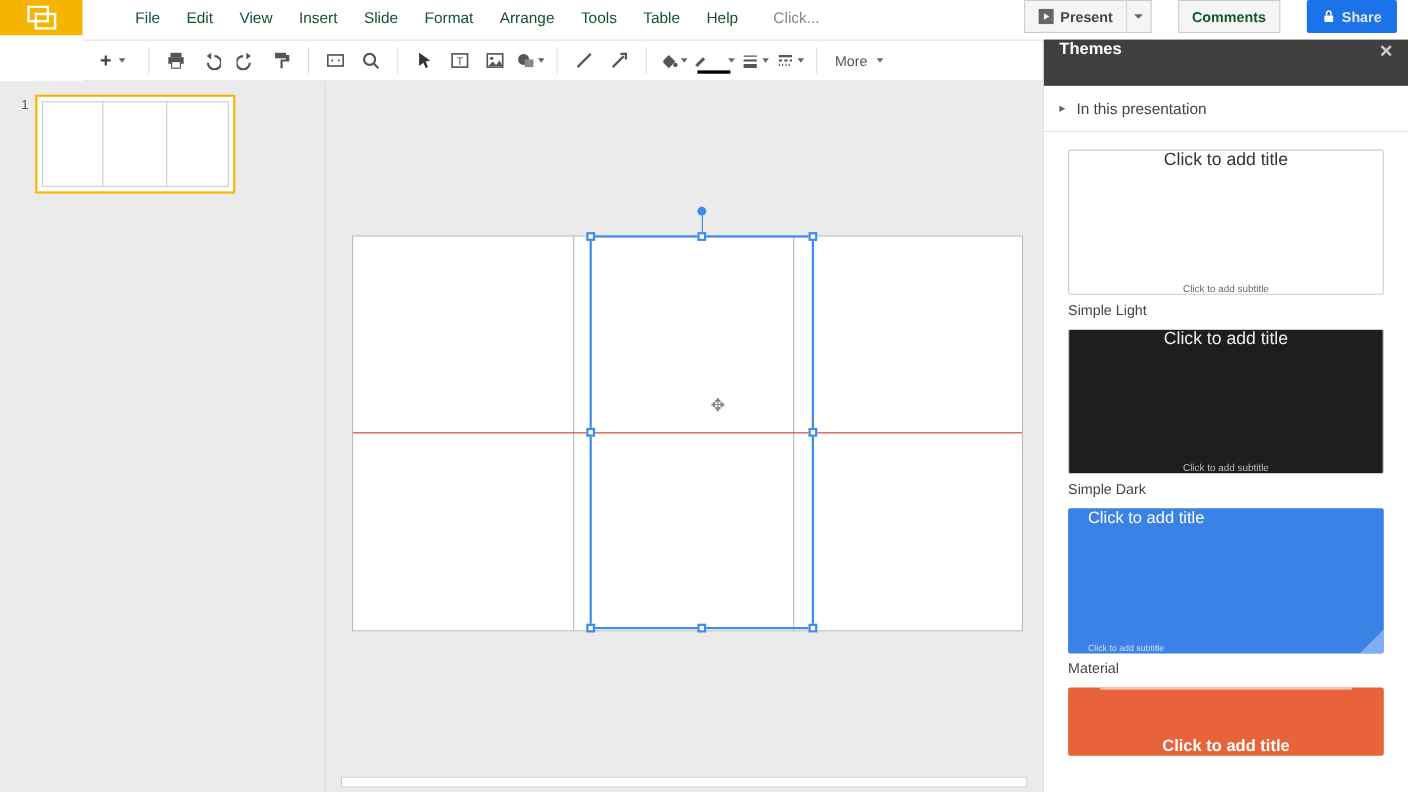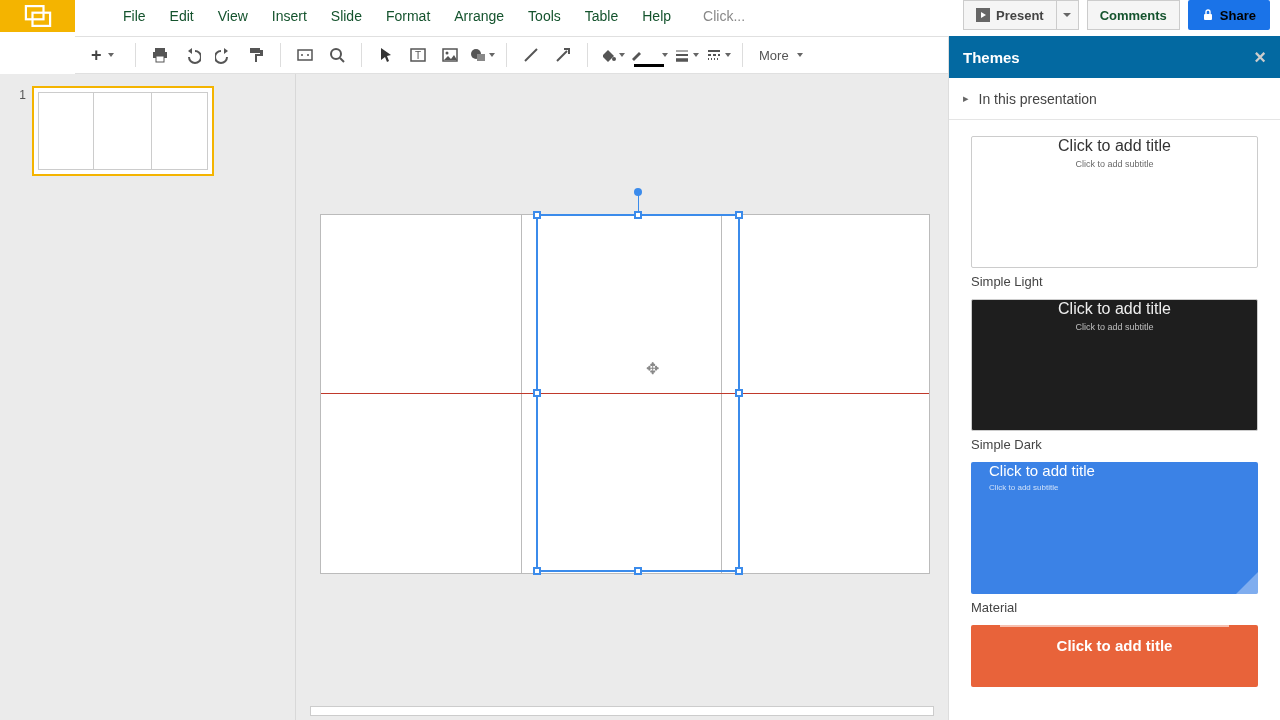--- a/index.html
+++ b/index.html
@@ -6,27 +6,27 @@
   body { width: 1280px; height: 720px; background: #fff; overflow: hidden; position: relative; }
 
   
   .topbar { position: absolute; left: 0; top: 0; right: 0; height: 32px; display: flex; align-items: center; }
   .logo { width: 75px; height: 32px; background: #f4b400; display:flex; align-items:center; justify-content:center; }
   .logo svg { width:28px; height:22px; }
   .menubar { display: flex; align-items: center; gap: 0; margin-left: 36px; }
   .menubar span { font-size: 14px; color: #14532d; padding: 6px 12px; cursor: pointer; }
   .status { font-size: 14px; color: #888; margin-left: 20px; }
 
-  .top-right { position: absolute; right: 10px; top: 0; height: 30px; display: flex; align-items: center; gap: 8px; }
+  .top-right { position: absolute; right: 10px; top: 0; height: 30px; display: flex; align-items: center; gap: 24px; }
   .btn-present-group { display:flex; }
   .btn-present { height:30px; background:#f5f5f5; border:1px solid #ccc; display:flex; align-items:center; gap:6px; padding:0 12px; font-size:13px; font-weight:bold; color:#444; }
   .btn-drop { width:22px; height:30px; background:#f5f5f5; border:1px solid #ccc; border-left:none; display:flex; align-items:center; justify-content:center; }
   .tri-down { width:0;height:0;border-left:4px solid transparent;border-right:4px solid transparent;border-top:4px solid #666; }
   .btn-comments { height:30px; background:#f5f5f5; border:1px solid #ccc; padding:0 12px; font-size:13px; font-weight:bold; color:#14532d; display:flex; align-items:center; }
-  .btn-share { height:30px; background:#1a73e8; color:#000000; border:none; padding:0 14px; font-size:13px; font-weight:bold; display:flex; align-items:center; gap:6px; border-radius:2px; }
+  .btn-share { height:30px; background:#1a73e8; color:#e5e5e5; border:none; padding:0 14px; font-size:13px; font-weight:bold; display:flex; align-items:center; gap:6px; border-radius:2px; }
   .lock-icon { width:12px; height:12px; }
 
   
   .toolbar { position:absolute; left:75px; right:0; top:36px; height:38px; border-top:1px solid #e0e0e0; border-bottom:1px solid #e0e0e0; display:flex; align-items:center; padding:0 10px; gap:4px; background:#fff; }
   .tbtn { min-width:28px; height:28px; display:flex; align-items:center; justify-content:center; color:#555; cursor:pointer; border-radius:2px; position:relative; }
   .tbtn svg { width:18px; height:18px; }
   .tsep { width:1px; height:24px; background:#ddd; margin:0 6px; }
   .new-slide { width:40px; justify-content:flex-start; padding-left:6px; gap:4px; }
   .plus { font-size:18px; font-weight:bold; color:#444; }
   .small-tri { width:0;height:0;border-left:3px solid transparent;border-right:3px solid transparent;border-top:4px solid #666; margin-left:2px; }
@@ -57,27 +57,27 @@
   .h-w { left:-5px; top:50%; margin-top:-4px; } .h-e { right:-5px; top:50%; margin-top:-4px; }
   .h-sw { left:-5px; bottom:-5px; } .h-s { left:50%; bottom:-5px; margin-left:-4px; } .h-se { right:-5px; bottom:-5px; }
   .rot-line { position:absolute; left:50%; top:-24px; width:1px; height:20px; background:#3b8beb; }
   .rot-handle { position:absolute; left:50%; top:-28px; margin-left:-4px; width:8px; height:8px; border-radius:50%; background:#3b8beb; }
   .move-cursor { position:absolute; left:350px; top:285px; font-size:16px; color:#888; }
 
   .bottom-strip { position:absolute; left:14px; right:14px; bottom:4px; height:10px; background:#fff; border:1px solid #ccc; }
 
   
   .rpanel { position:absolute; right:0; top:36px; width:332px; bottom:0; background:#fff; border-left:1px solid #ddd; display:flex; flex-direction:column; }
-  .rhead { height:42px; background:#0369a1; color:#fff; display:flex; align-items:center; justify-content:space-between; padding:0 14px; font-size:15px; font-weight:bold; }
+  .rhead { height:42px; background:#404040; color:#fff; display:flex; justify-content:space-between; padding:0 14px; font-size:15px; font-weight:bold; }
   .rclose { font-size:20px; cursor:pointer; color:#ccc; }
   .rsub { height:42px; border-bottom:1px solid #e5e5e5; display:flex; align-items:center; padding:0 14px; gap:10px; color:#444; font-size:14px; }
   .rsub .caret { font-size:11px; color:#666; }
   .rlist { flex:1; overflow:hidden; padding:16px 22px 0 22px; }
   .tcard { width:100%; margin-bottom:10px; }
-  .tprev { width:100%; height:132px; border:1px solid #ccc; border-radius:2px; display:flex; flex-direction:column; align-items:center; justify-content:flex-start; gap:4px; position:relative; overflow:hidden; }
+  .tprev { width:100%; height:132px; border:1px solid #ccc; border-radius:2px; display:flex; flex-direction:column; align-items:center; justify-content:space-between; gap:4px; position:relative; overflow:hidden; }
   .tprev.light { background:#fff; color:#333; }
   .tprev.dark { background:#1e1e1e; color:#eee; }
   .tprev.blue { background:#3b82e6; color:#fff; border:none; }
   .tprev.orange { background:#e8633a; color:#fff; border:none; height:62px; }
   .tt { font-size:16px; }
   .ts { font-size:9px; opacity:.75; }
   .blue .tt { align-self:flex-start; margin-left:18px; font-size:15px; }
   .blue .ts { align-self:flex-start; margin-left:18px; font-size:8px; }
   .blue-corner { position:absolute; right:0; bottom:0; width:0; height:0; border-left:22px solid transparent; border-bottom:22px solid rgba(255,255,255,.35); }
   .orange-line { width:80%; height:2px; background:rgba(255,255,255,.6); margin-bottom:6px; }

